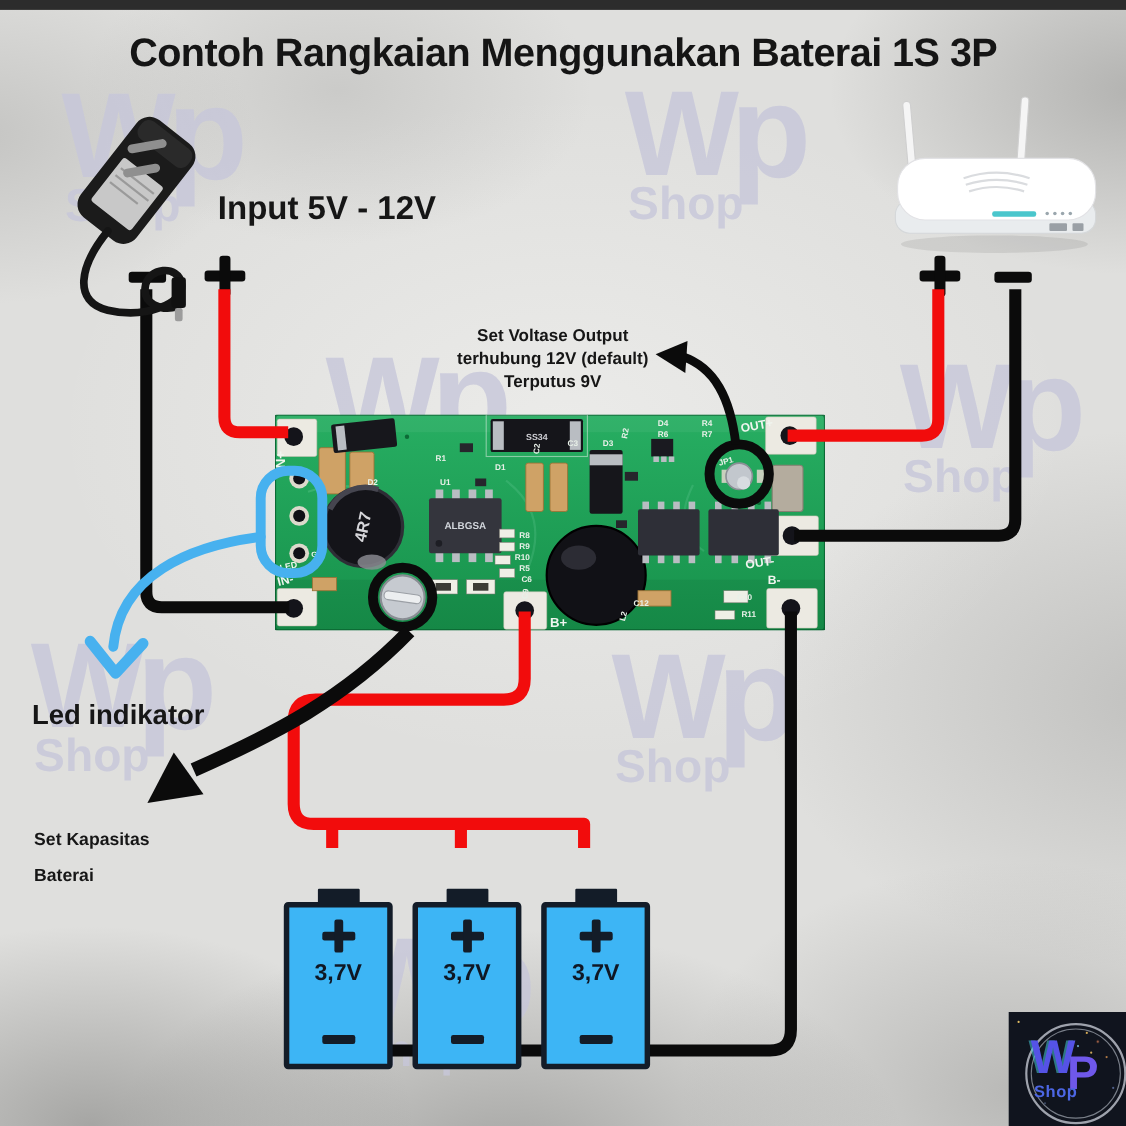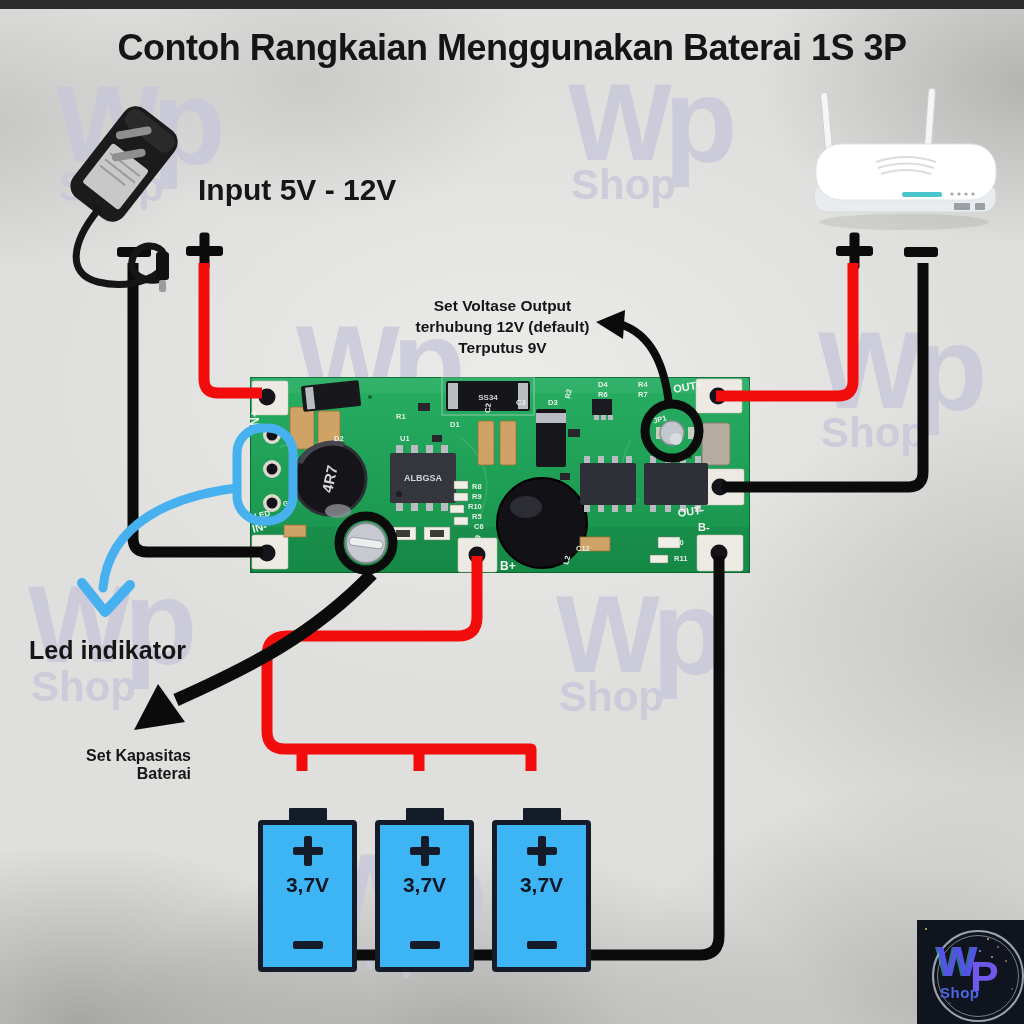--- a/index.html
+++ b/index.html
@@ -28,21 +28,21 @@
   .overlay-svg{position:absolute;left:0;top:0;z-index:4;pointer-events:none;}
   .adapter-svg{position:absolute;left:48px;top:92px;z-index:6;}
   .router-svg{position:absolute;left:806px;top:86px;z-index:6;}
   
   .txt{position:absolute;z-index:7;font-weight:700;white-space:nowrap;}
   .title{left:0;top:27px;width:1024px;text-align:center;font-size:36px;letter-spacing:-.5px;color:#151515;}
   .lbl-input{left:198px;top:173px;font-size:30px;}
   .lbl-output{left:573px;top:210px;font-size:30px;}
   .ann-voltage{left:405px;top:295px;width:195px;font-size:15.5px;line-height:21px;text-align:center;white-space:normal;}
   .lbl-led{left:29px;top:636px;font-size:25px;}
-  .ann-capacity{left:31px;top:747px;width:160px;font-size:16px;line-height:18px;text-align:right;white-space:normal;}
+  .ann-capacity{left:31px;top:747px;width:160px;font-size:16px;line-height:33px;text-align:left;white-space:normal;}
   
   .battery{position:absolute;top:820px;width:99px;height:152px;background:#3db5f5;
     border:5px solid #131c28;border-radius:4px;box-sizing:border-box;z-index:5;}
   .battery .tab{position:absolute;top:-17px;left:50%;transform:translateX(-50%);width:38px;height:14px;background:#131c28;border-radius:1px;}
   .battery .bplus{position:absolute;top:11px;left:50%;transform:translateX(-50%);width:30px;height:30px;}
   .battery .bplus::before{content:"";position:absolute;left:0;top:11px;width:30px;height:8px;background:#131c28;border-radius:2px;}
   .battery .bplus::after{content:"";position:absolute;left:11px;top:0;width:8px;height:30px;background:#131c28;border-radius:2px;}
   .battery .bvolt{position:absolute;top:48px;left:0;width:100%;text-align:center;font-size:21px;font-weight:700;color:#0f1724;}
   .battery .bminus{position:absolute;bottom:18px;left:50%;transform:translateX(-50%);width:30px;height:8px;background:#131c28;border-radius:2px;}
   

